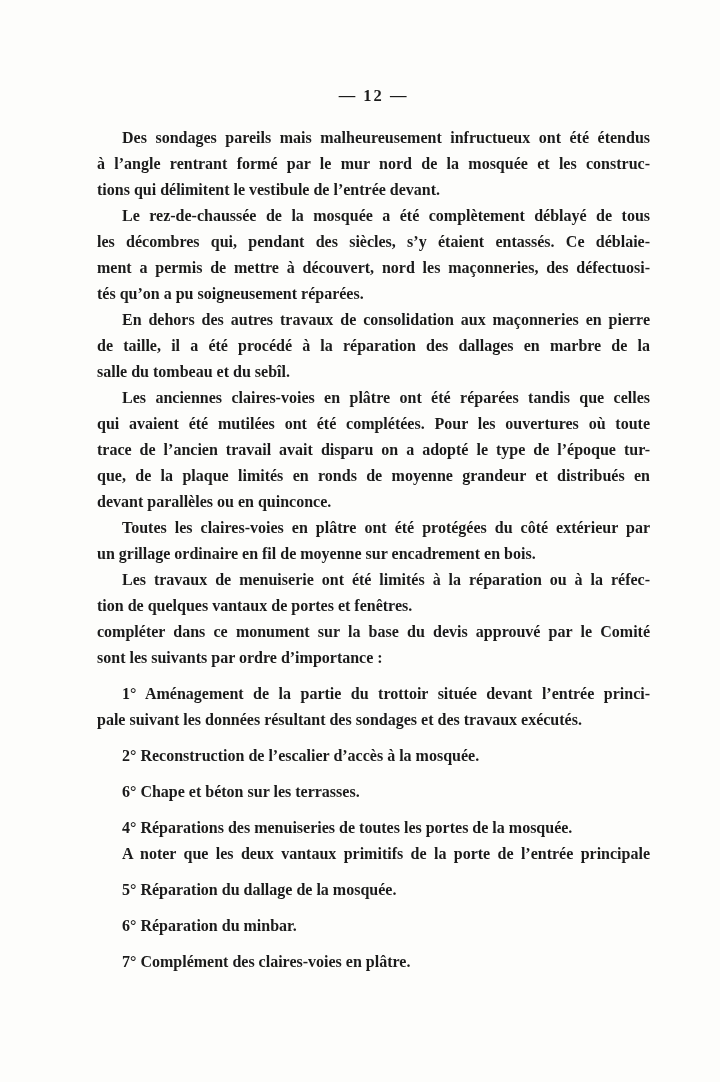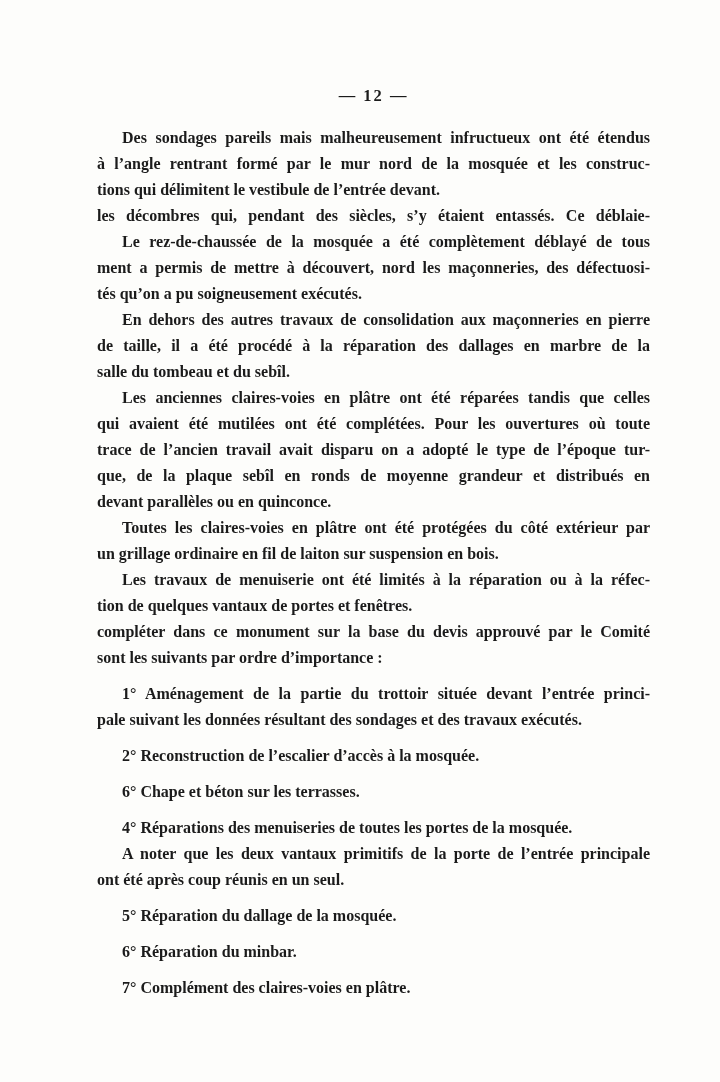--- a/index.html
+++ b/index.html
@@ -46,43 +46,43 @@
 
   <div class="pagenum">— 12 —</div>
 
   <p class="para">
     <span class="ln first">Des sondages pareils mais malheureusement infructueux ont été étendus</span>
     <span class="ln">à l’angle rentrant formé par le mur nord de la mosquée et les construc-</span>
     <span class="ln last">tions qui délimitent le vestibule de l’entrée devant.</span>
   </p>
 
   <p class="para">
+    <span class="ln first">Le rez-de-chaussée de la mosquée a été complètement déblayé de tous</span>
     <span class="ln">les décombres qui, pendant des siècles, s’y étaient entassés. Ce déblaie-</span>
-    <span class="ln first">Le rez-de-chaussée de la mosquée a été complètement déblayé de tous</span>
     <span class="ln">ment a permis de mettre à découvert, nord les maçonneries, des défectuosi-</span>
-    <span class="ln last">tés qu’on a pu soigneusement exécutés.</span>
+    <span class="ln last">tés qu’on a pu soigneusement réparées.</span>
   </p>
 
   <p class="para">
     <span class="ln first">En dehors des autres travaux de consolidation aux maçonneries en pierre</span>
     <span class="ln">de taille, il a été procédé à la réparation des dallages en marbre de la</span>
     <span class="ln last">salle du tombeau et du sebîl.</span>
   </p>
 
   <p class="para">
     <span class="ln first">Les anciennes claires-voies en plâtre ont été réparées tandis que celles</span>
     <span class="ln">qui avaient été mutilées ont été complétées. Pour les ouvertures où toute</span>
     <span class="ln">trace de l’ancien travail avait disparu on a adopté le type de l’époque tur-</span>
-    <span class="ln">que, de la plaque sebîl en ronds de moyenne grandeur et distribués en</span>
+    <span class="ln">que, de la plaque limités en ronds de moyenne grandeur et distribués en</span>
     <span class="ln last">devant parallèles ou en quinconce.</span>
   </p>
 
   <p class="para">
     <span class="ln first">Toutes les claires-voies en plâtre ont été protégées du côté extérieur par</span>
-    <span class="ln last">un grillage ordinaire en fil de laiton sur suspension en bois.</span>
+    <span class="ln last">un grillage ordinaire en fil de moyenne sur encadrement en bois.</span>
   </p>
 
   <p class="para">
     <span class="ln first">Les travaux de menuiserie ont été limités à la réparation ou à la réfec-</span>
     <span class="ln last">tion de quelques vantaux de portes et fenêtres.</span>
   </p>
 
   <p class="para">
     <span class="ln">compléter dans ce monument sur la base du devis approuvé par le Comité</span>
     <span class="ln last">sont les suivants par ordre d’importance :</span>
@@ -100,21 +100,20 @@
   <p class="para item">
     <span class="ln first last">6° Chape et béton sur les terrasses.</span>
   </p>
 
   <p class="para item">
     <span class="ln first last">4° Réparations des menuiseries de toutes les portes de la mosquée.</span>
   </p>
 
   <p class="para note">
     <span class="ln first">A noter que les deux vantaux primitifs de la porte de l’entrée principale</span>
-    <span class="ln last">ont été après coup réunis en un seul.</span>
   </p>
 
   <p class="para item">
     <span class="ln first last">5° Réparation du dallage de la mosquée.</span>
   </p>
 
   <p class="para item">
     <span class="ln first last">6° Réparation du minbar.</span>
   </p>
 

